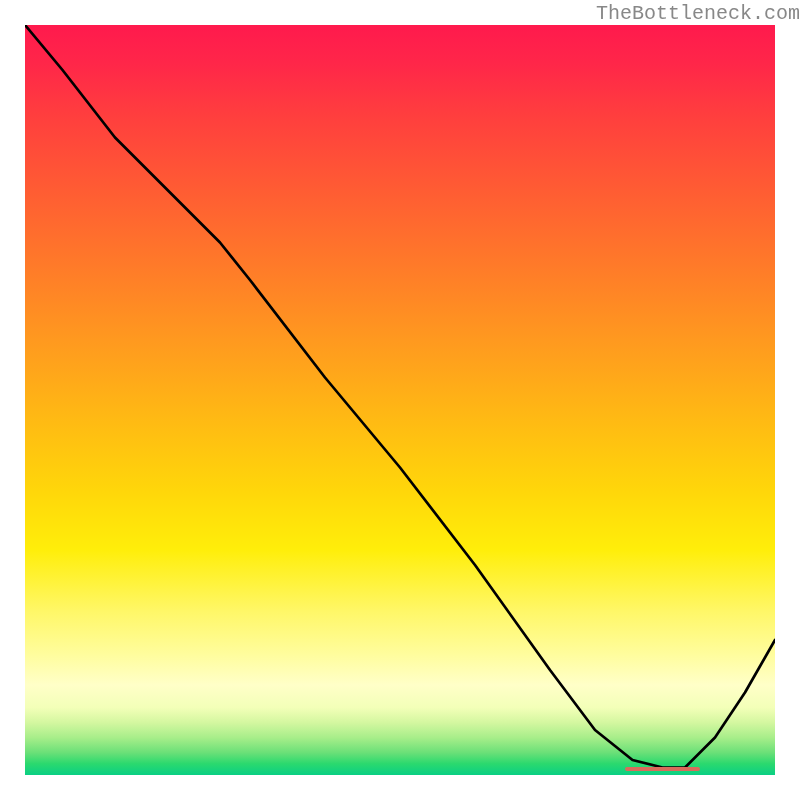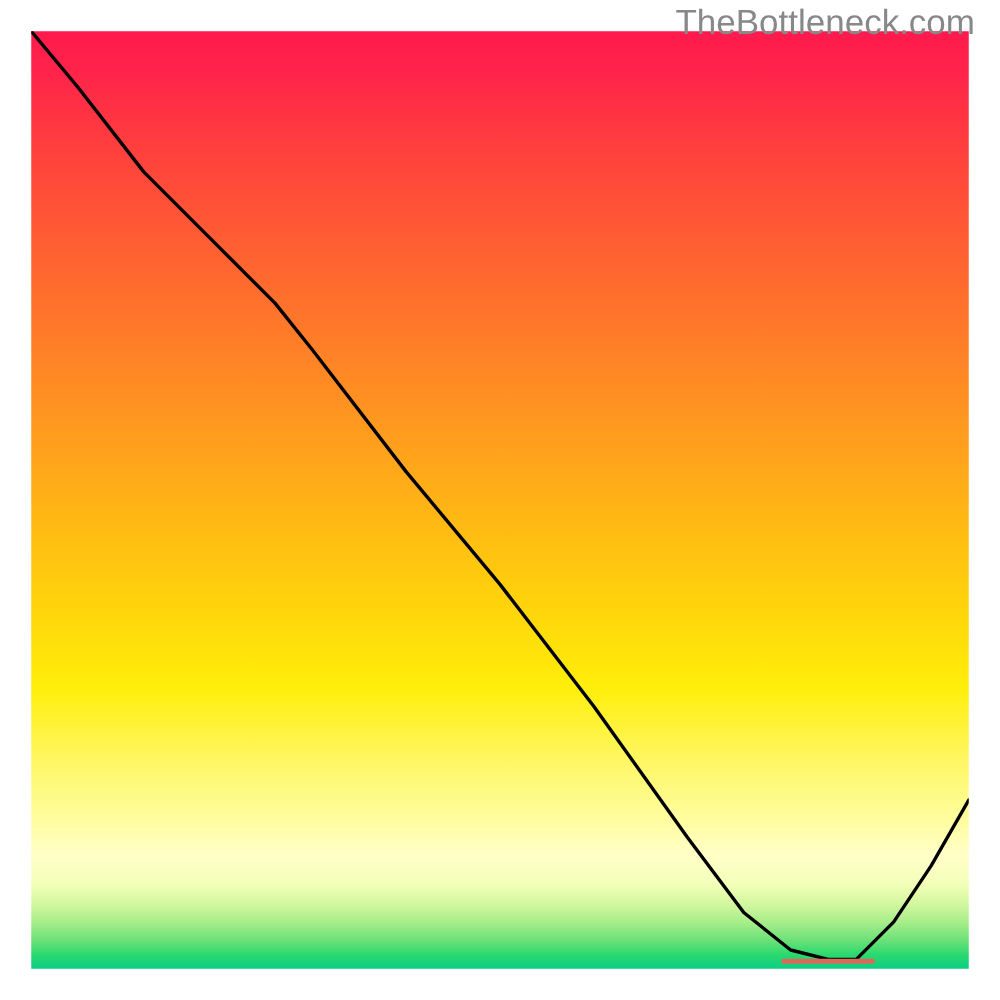--- a/index.html
+++ b/index.html
@@ -1,17 +1,17 @@
 <!DOCTYPE html>
 <html><head>
 <meta charset="utf-8">
 <style>
   * { margin: 0; padding: 0; box-sizing: border-box; }
   body { width: 800px; height: 800px; background: #fff; font-family: Arial, sans-serif; position: relative; }
-  .watermark { position: absolute; top: 2px; right: 20px; color: #888; font-size: 28px; font-weight: 500; z-index: 10; }
+  .watermark { position: absolute; top: 2px; right: 0; color: #888; font-size: 20px; font-weight: 500; z-index: 10; font-family: Liberation Mono, monospace; }
   .chart-container { position: absolute; left: 25px; top: 25px; width: 750px; height: 750px; }
   .plot-area { position: absolute; left: 0; top: 0; width: 750px; height: 750px; }
   .gradient-bg { position: absolute; left: 0; top: 0; width: 750px; height: 750px;
     background: linear-gradient(to bottom,
       #ff1a4d 0%,
       #ff2649 5%,
       #ff3e3e 12%,
       #ff5c33 22%,
       #ff7a29 32%,
       #ff991f 42%,

